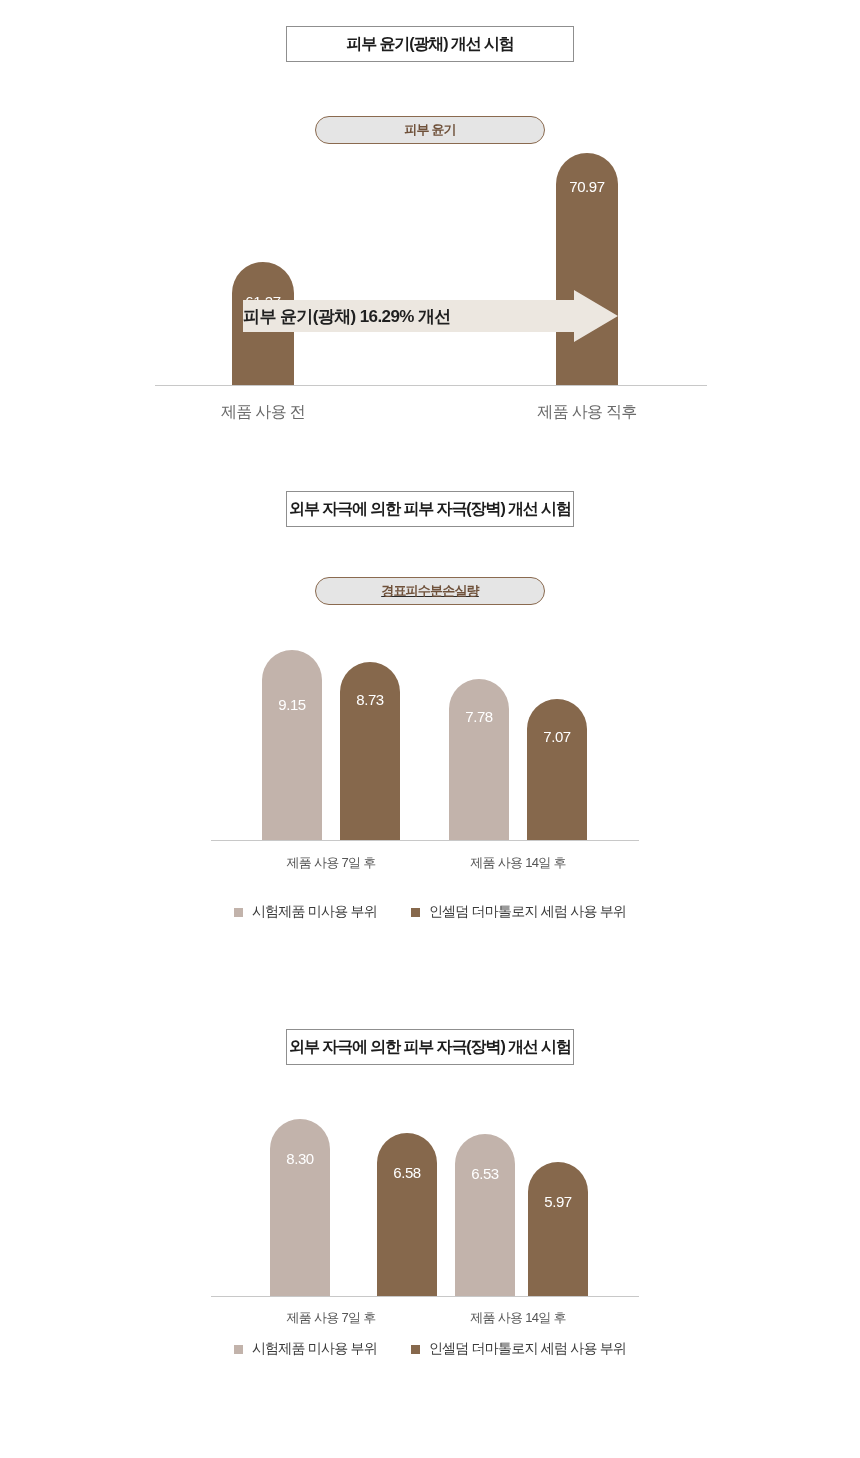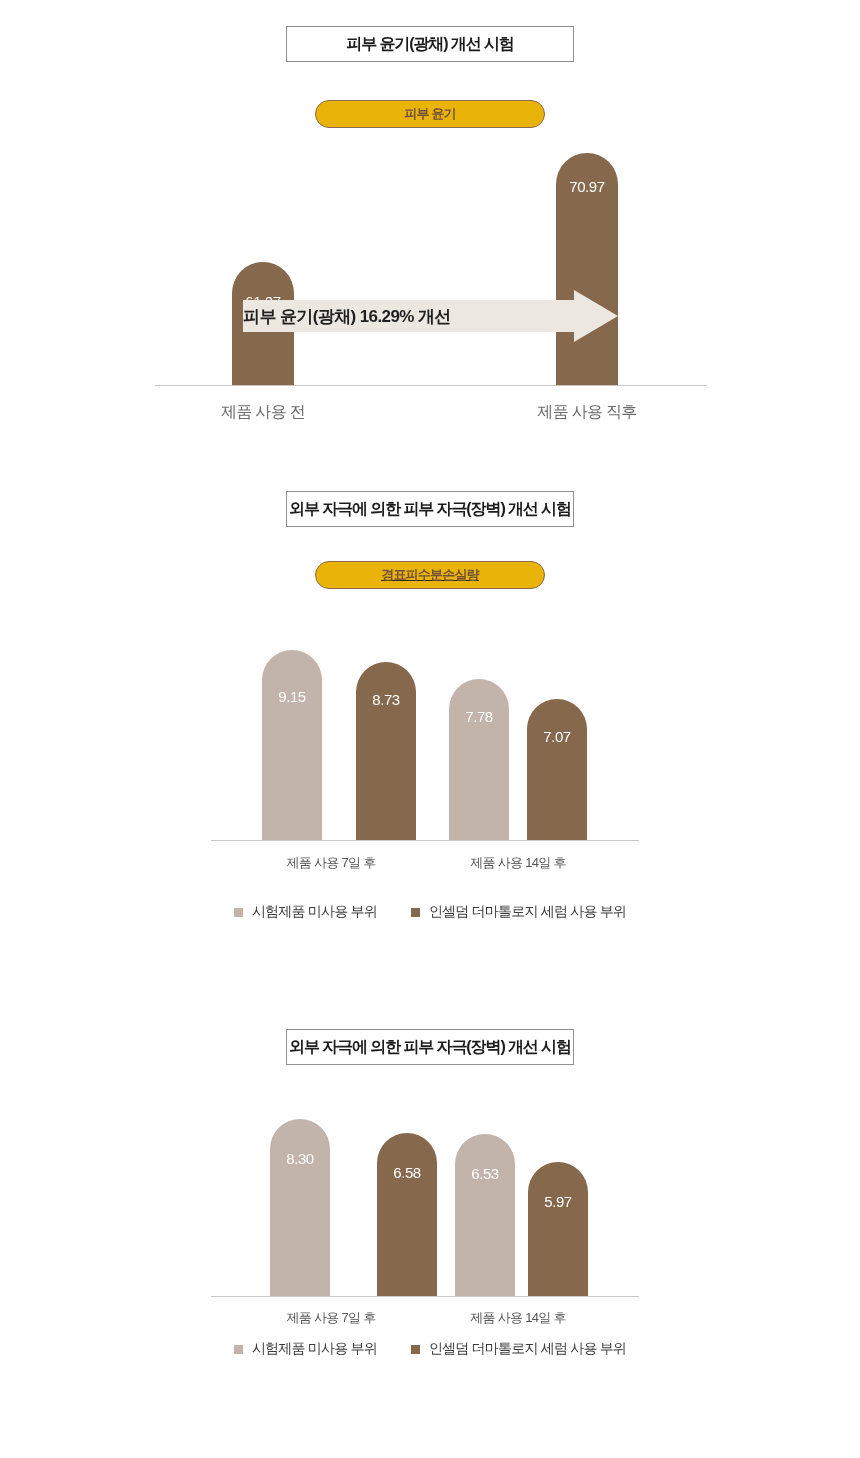--- a/index.html
+++ b/index.html
@@ -41,24 +41,24 @@
     font-size: 16px;
     font-weight: bold;
     letter-spacing: -1.1px;
     color: #1c1c1c;
     width: 288px;
   }
   .title-box.wide { width: 288px; }
 
   .pill {
     box-sizing: border-box;
-    margin: 0 auto;
+    margin: 16px auto;
     border: 1.4px solid #8a6a4f;
     border-radius: 999px;
-    background: #eab308;
+    background: #e5e5e5;
     height: 28px;
     line-height: 26px;
     text-align: center;
     font-size: 13px;
     font-weight: bold;
     letter-spacing: -0.8px;
     color: #6f513a;
     width: 230px;
   }
 
@@ -197,23 +197,23 @@
   <div class="section" style="top:561px;text-decoration:underline;">
     <div class="pill">경표피수분손실량</div>
   </div>
 
   <div class="chart" style="position:absolute; top:640px; left:0; height:230px;">
 
     <div class="axis-line" style="left:211px; width:428px; top:200px;"></div>
 
     <div class="bar" style="left:262px; width:60px; height:190px; top:10px;">
       <div class="bar-shape" style="background:#c2b3ab;"></div>
-      <div class="bar-value" style="top:38px;">9.15</div>
-    </div>
-    <div class="bar" style="left:356px; width:60px; height:178px; top:22px;">
+      <div class="bar-value" style="top:46px;">9.15</div>
+    </div>
+    <div class="bar" style="left:340px; width:60px; height:178px; top:22px;">
       <div class="bar-shape" style="background:#86684c;"></div>
       <div class="bar-value" style="top:29px;">8.73</div>
     </div>
 
     <div class="bar" style="left:449px; width:60px; height:161px; top:39px;">
       <div class="bar-shape" style="background:#c2b3ab;"></div>
       <div class="bar-value" style="top:29px;">7.78</div>
     </div>
     <div class="bar" style="left:527px; width:60px; height:141px; top:59px;">
       <div class="bar-shape" style="background:#86684c;"></div>

